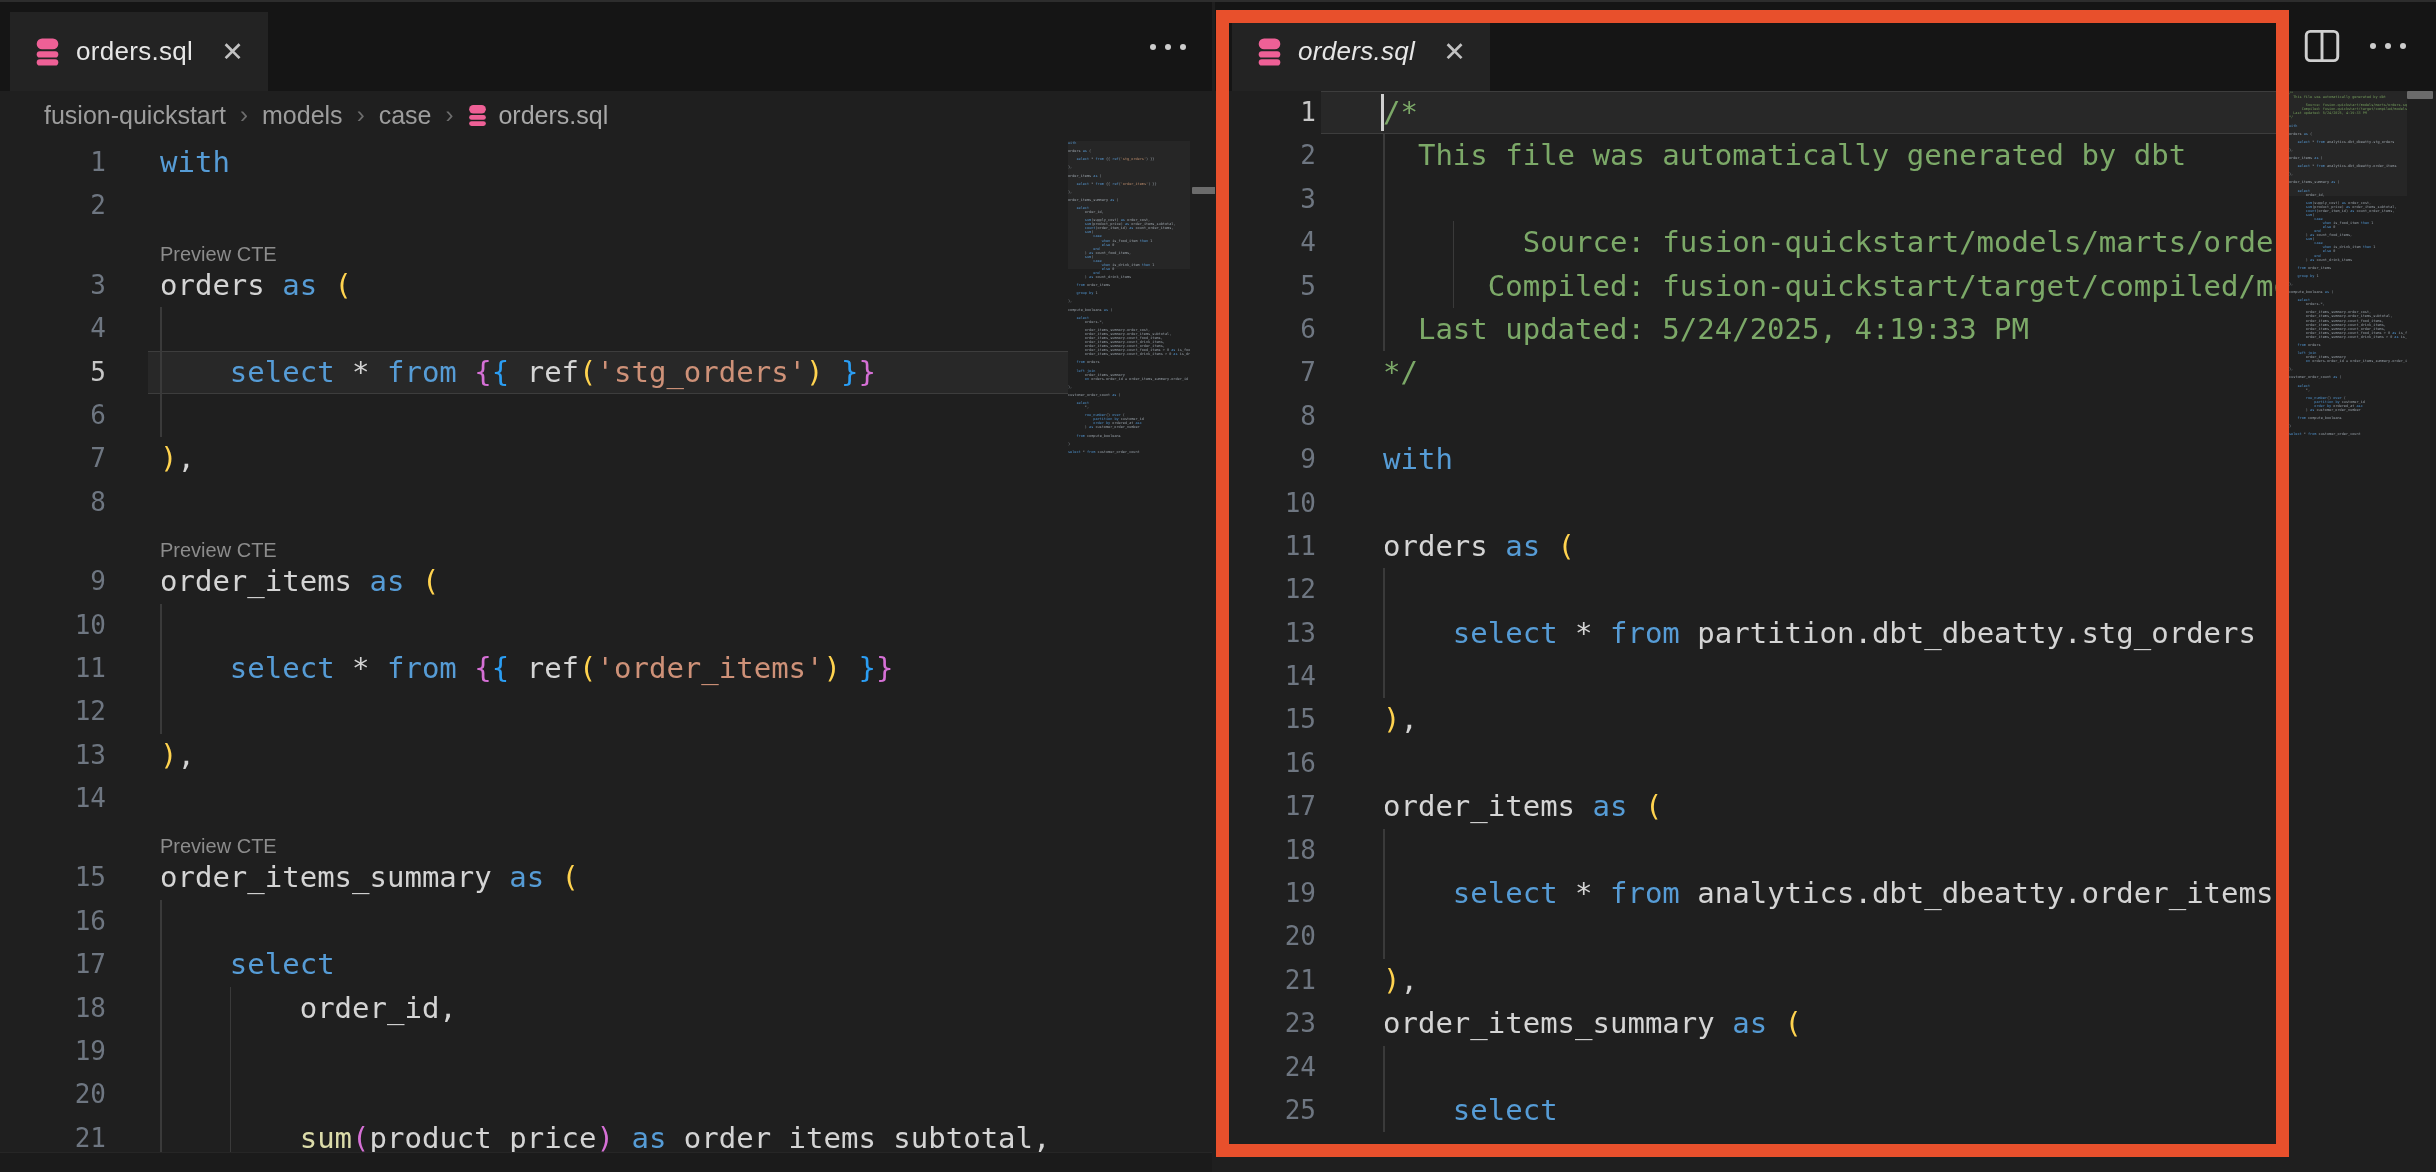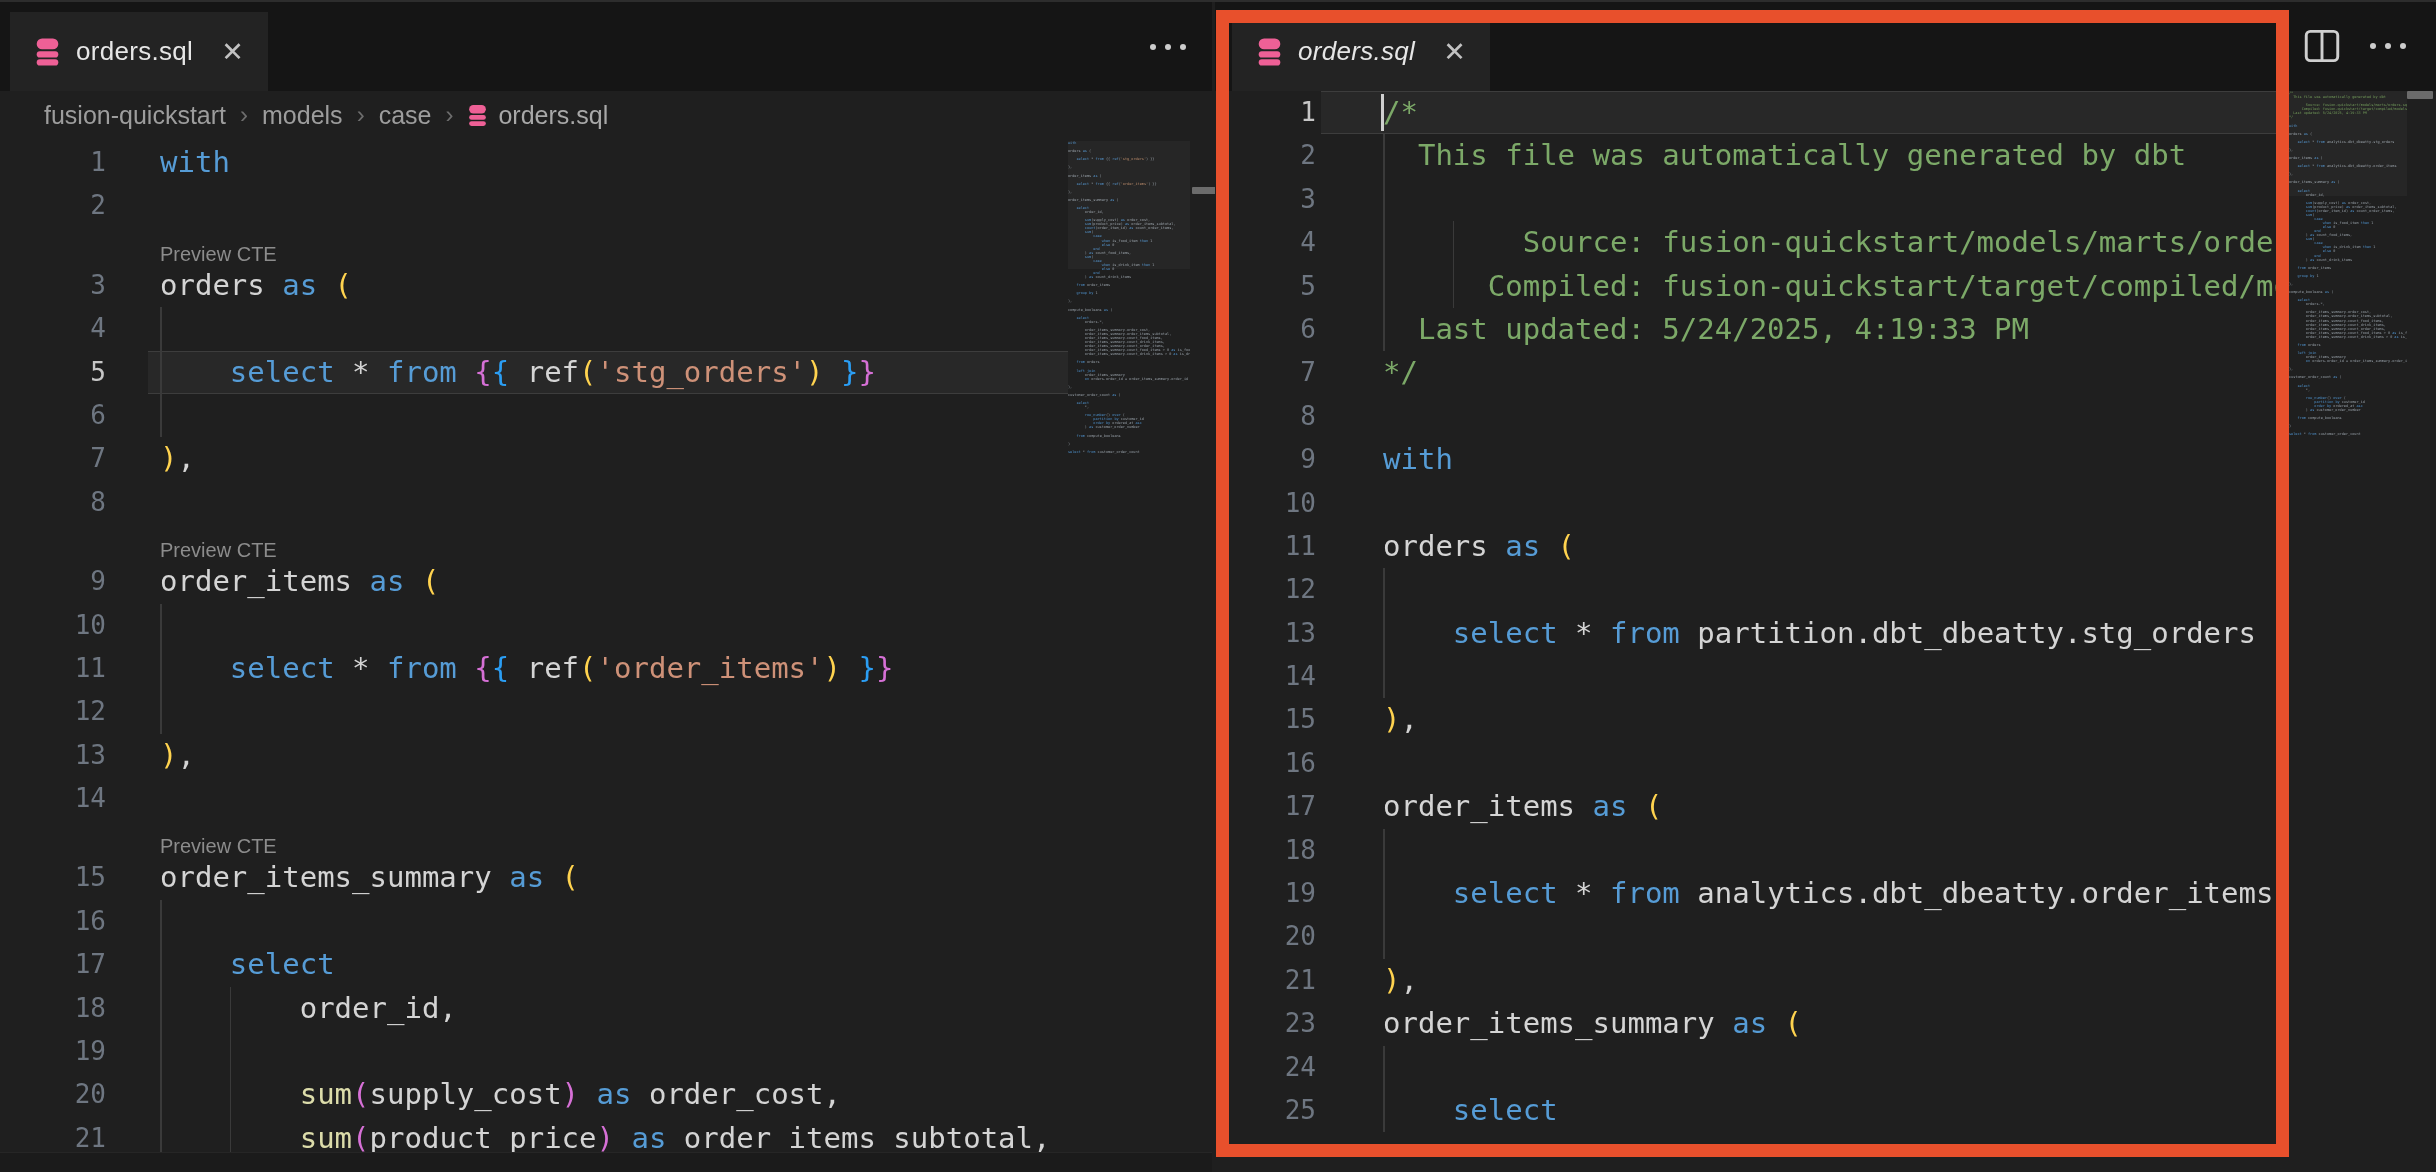--- a/index.html
+++ b/index.html
@@ -184,21 +184,20 @@
         <div class="coderow">
           <div class="guide" style="left: 160px;"></div>
           <div class="guide" style="left: 229.84px;"></div>
           <span class="num" style="width: 106px;">19</span>
           <span class="txt" style="left: 160px;"></span>
         </div>
         <div class="coderow">
           <div class="guide" style="left: 160px;"></div>
           <div class="guide" style="left: 229.84px;"></div>
           <span class="num" style="width: 106px;">20</span>
-          <span class="txt" style="left: 160px;"><span class="tk-id">        </span><span class="tk-fn">sum</span><span class="tk-p2">(</span><span class="tk-id">supply_cost</span><span class="tk-p2">)</span><span class="tk-id"> </span><span class="tk-kw">as</span><span class="tk-id"> order_cost,</span></span>
         </div>
         <div class="coderow">
           <div class="guide" style="left: 160px;"></div>
           <div class="guide" style="left: 229.84px;"></div>
           <span class="num" style="width: 106px;">21</span>
           <span class="txt" style="left: 160px;"><span class="tk-id">        </span><span class="tk-fn">sum</span><span class="tk-p2">(</span><span class="tk-id">product_price</span><span class="tk-p2">)</span><span class="tk-id"> </span><span class="tk-kw">as</span><span class="tk-id"> order_items_subtotal,</span></span>
         </div>
       </div>
     <pre class="minimap" id="left-minimap"><span class="mm-k">with</span>
 

